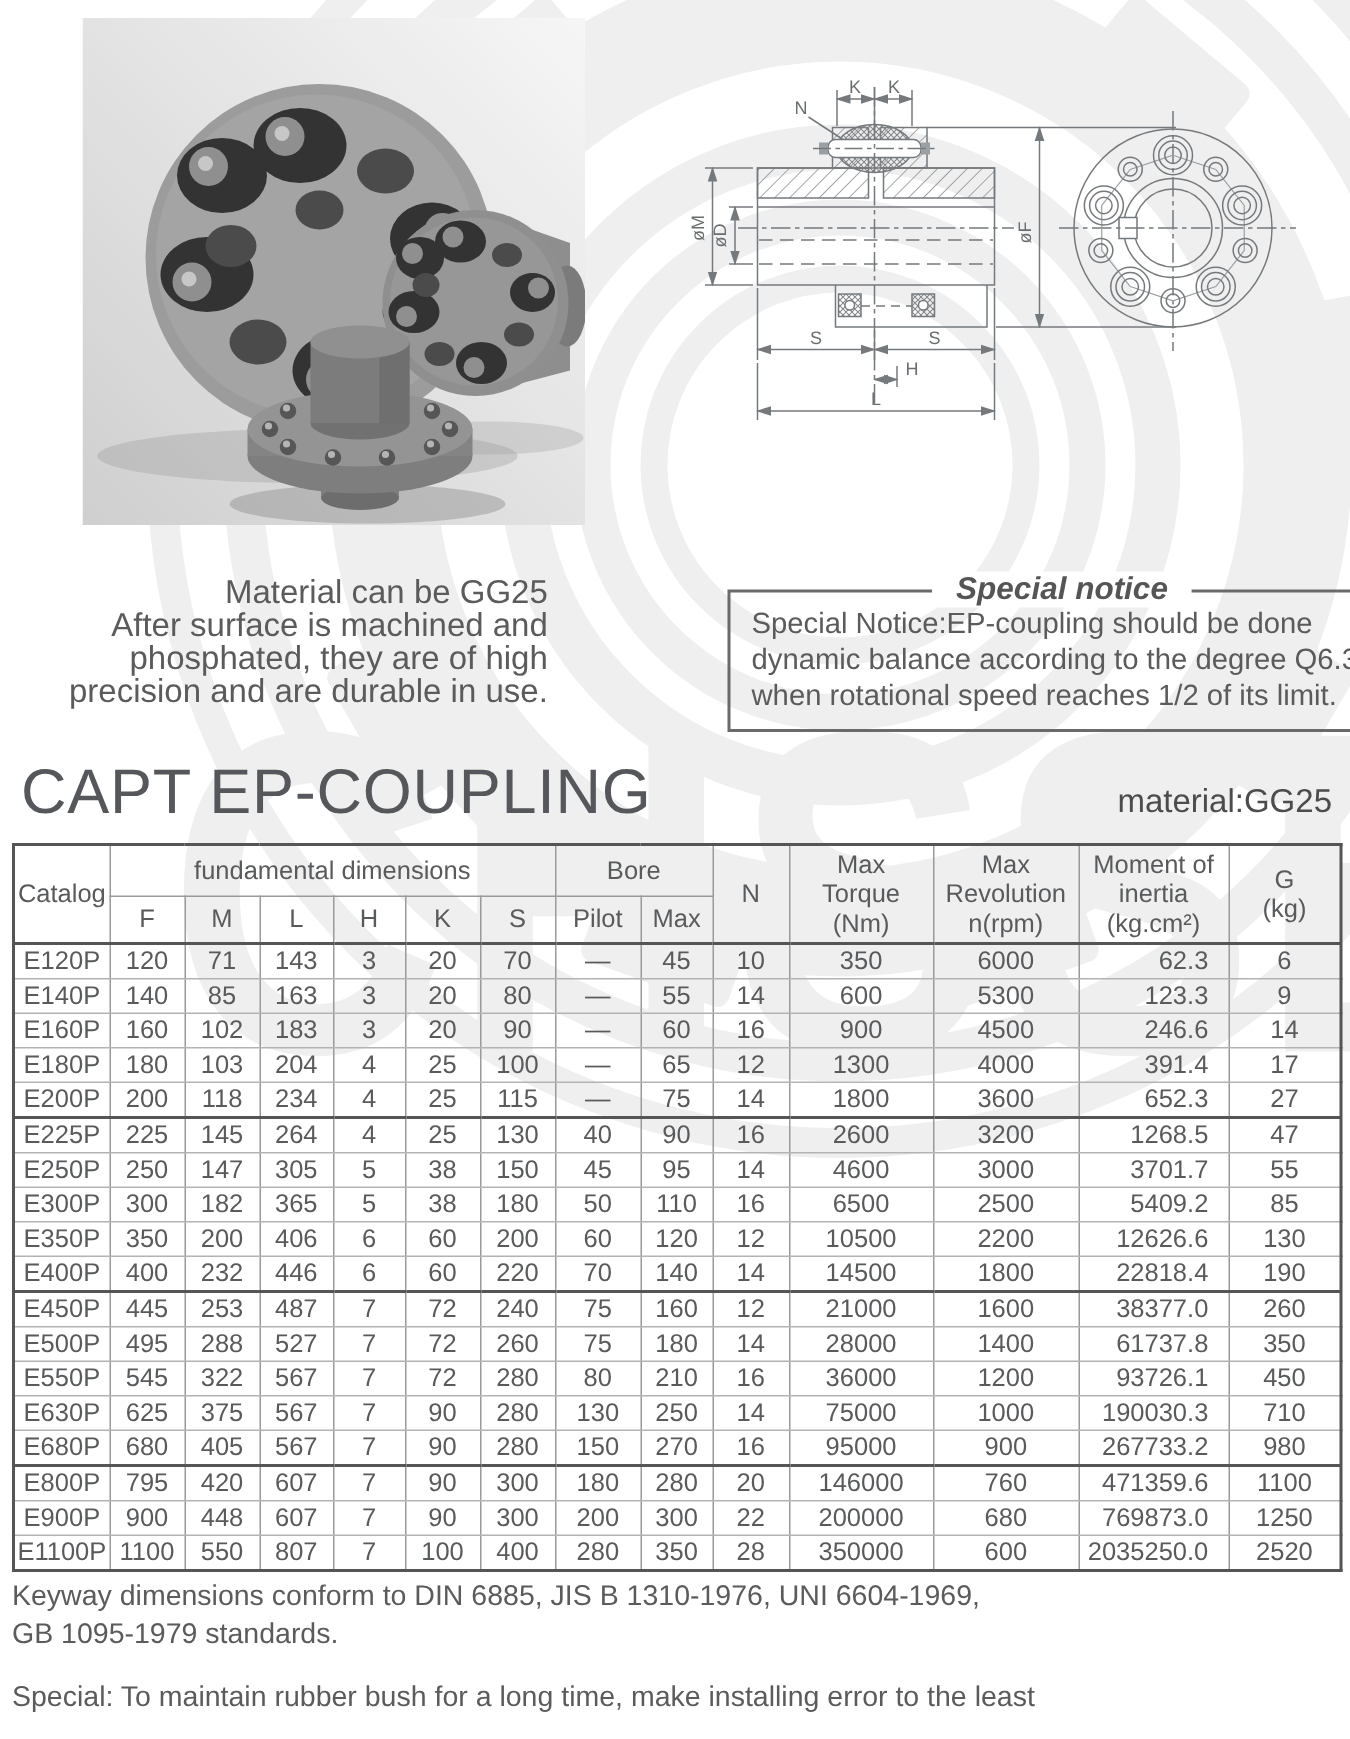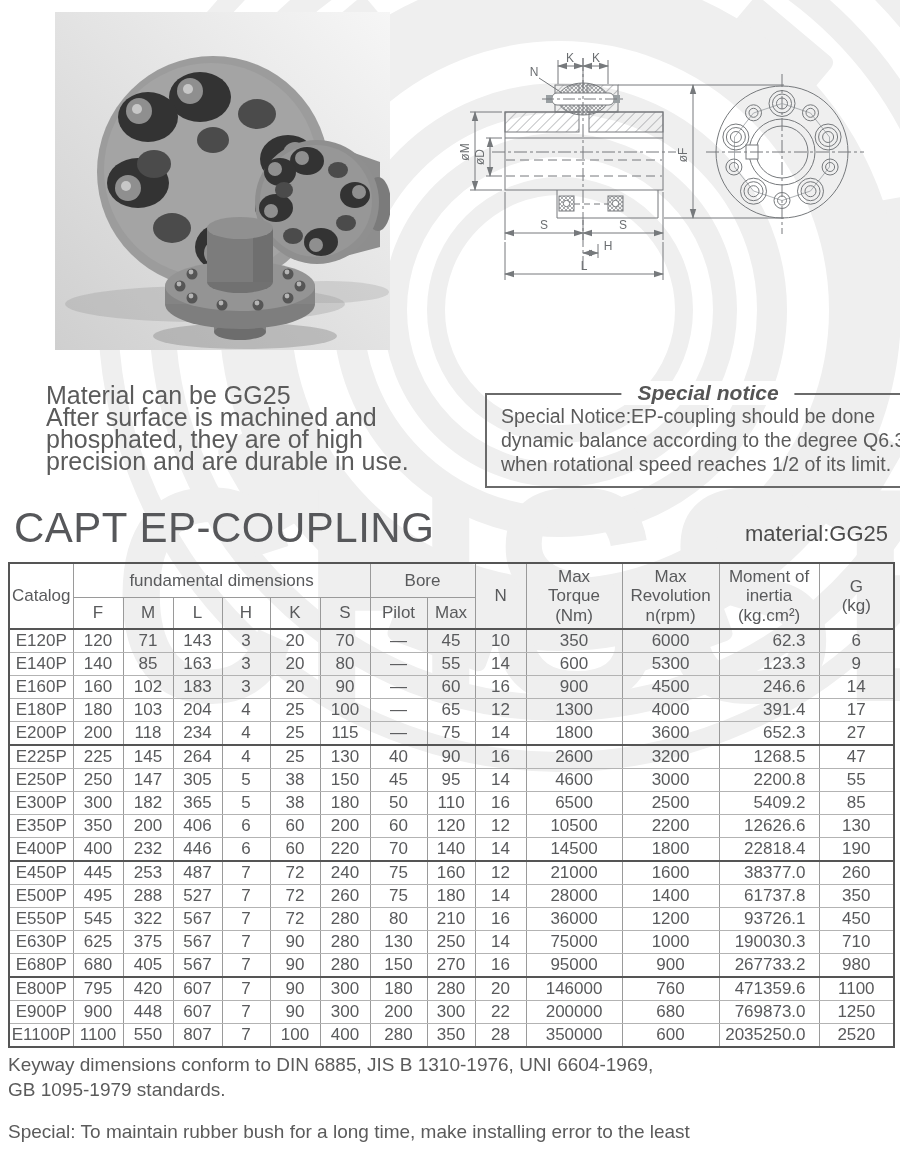--- a/index.html
+++ b/index.html
@@ -12,21 +12,21 @@
   .wm-letters{
     position:absolute;left:112px;top:442px;font-size:306px;line-height:1;font-weight:bold;
     color:#efefef;letter-spacing:4px;white-space:nowrap;transform:scaleX(0.84);transform-origin:left top;
   }
   .content{position:absolute;inset:0;z-index:1;}
   
   .photo{position:absolute;left:55px;top:12px;width:335px;height:338px;}
   
   .drawing{position:absolute;left:440px;top:0px;width:460px;height:345px;}
   
-  .intro{position:absolute;left:46px;top:384px;font-size:25px;line-height:22px;color:#5b5b5b;}
+  .intro{position:absolute;left:46px;top:384px;font-size:22px;line-height:22px;color:#5b5b5b;text-align:right;}
   
   .notice-box{
     position:absolute;left:485px;top:393px;width:446px;height:95px;
     border:2px solid #6a6a6a;box-sizing:border-box;
   }
   .notice-legend{
     position:absolute;top:-14px;left:50%;transform:translateX(-50%);
     background:#ffffff;padding:0 16px;font-size:21px;font-weight:bold;font-style:italic;color:#555;
     white-space:nowrap;
   }
@@ -491,21 +491,21 @@
               <td>147</td>
               <td>305</td>
               <td>5</td>
               <td>38</td>
               <td>150</td>
               <td>45</td>
               <td>95</td>
               <td>14</td>
               <td>4600</td>
               <td>3000</td>
-              <td>2200.8</td>
+              <td>3701.7</td>
               <td>55</td>
             </tr>
             <tr>
               <td>E300P</td>
               <td>300</td>
               <td>182</td>
               <td>365</td>
               <td>5</td>
               <td>38</td>
               <td>180</td>

